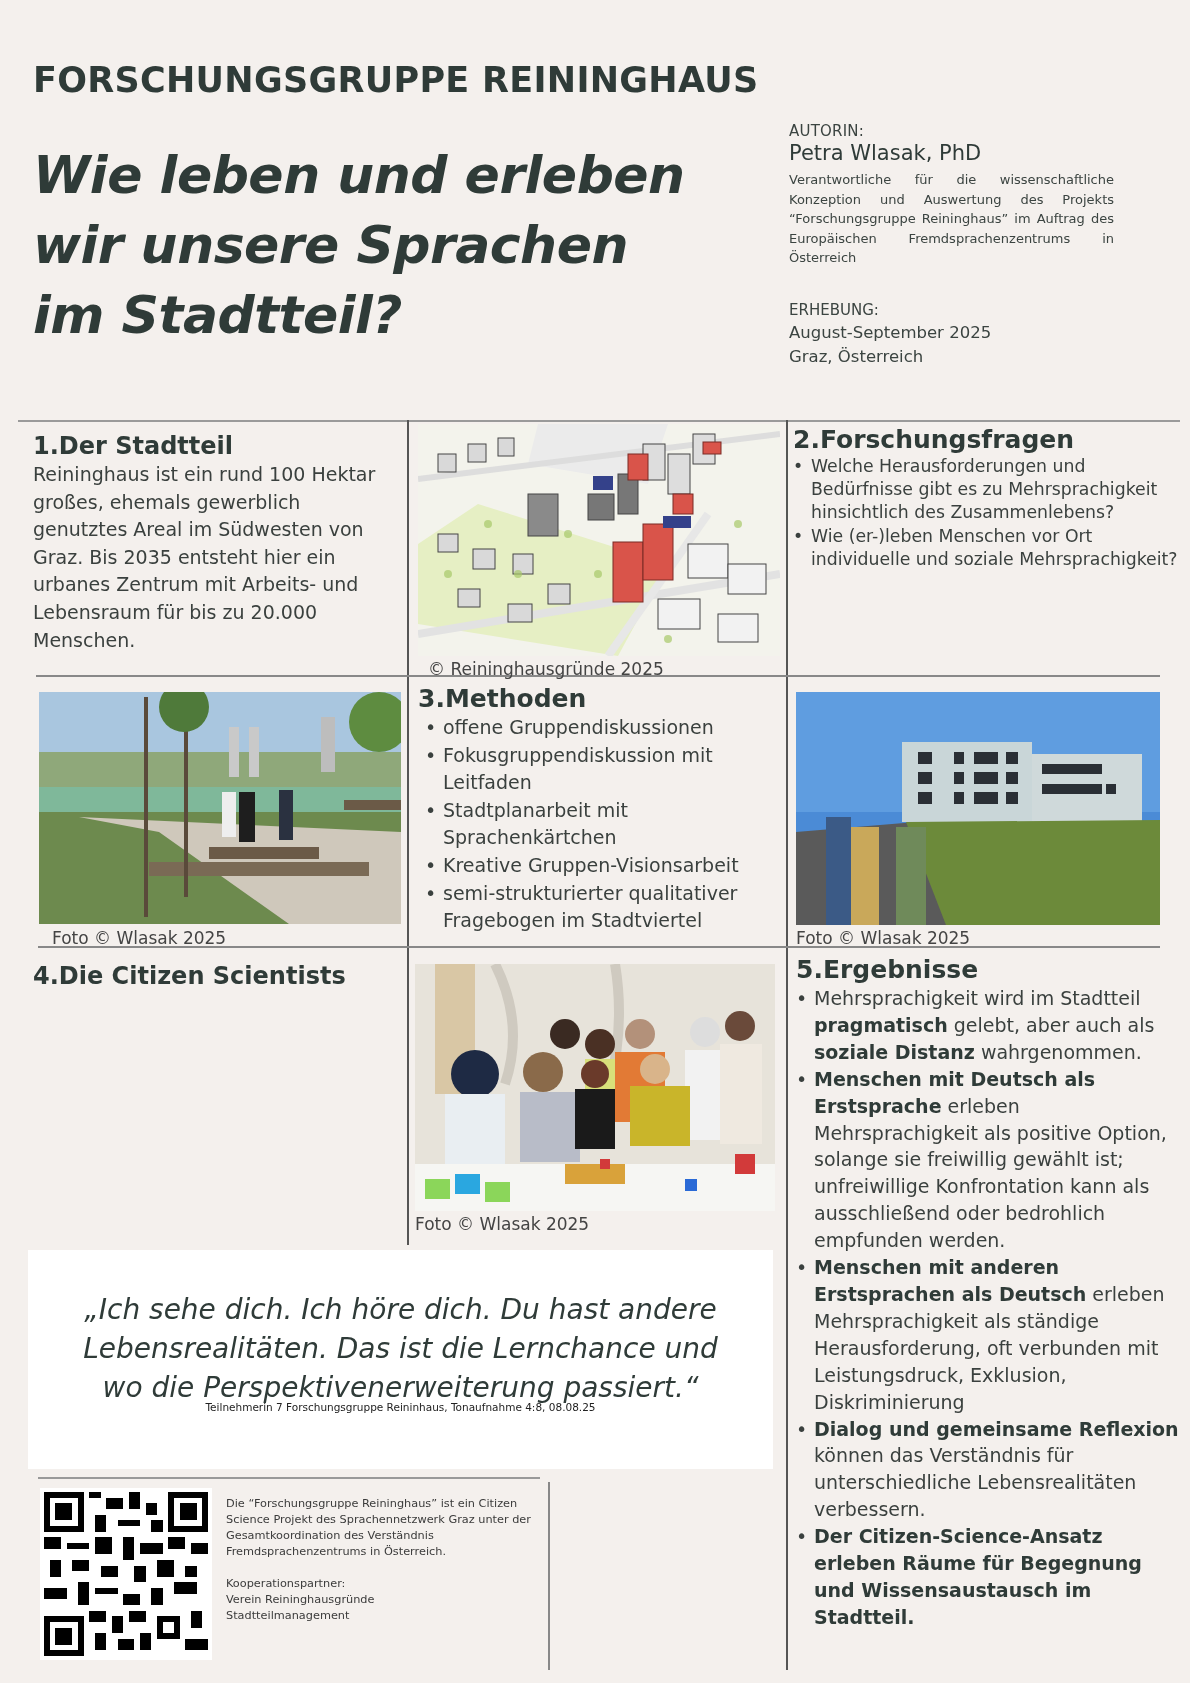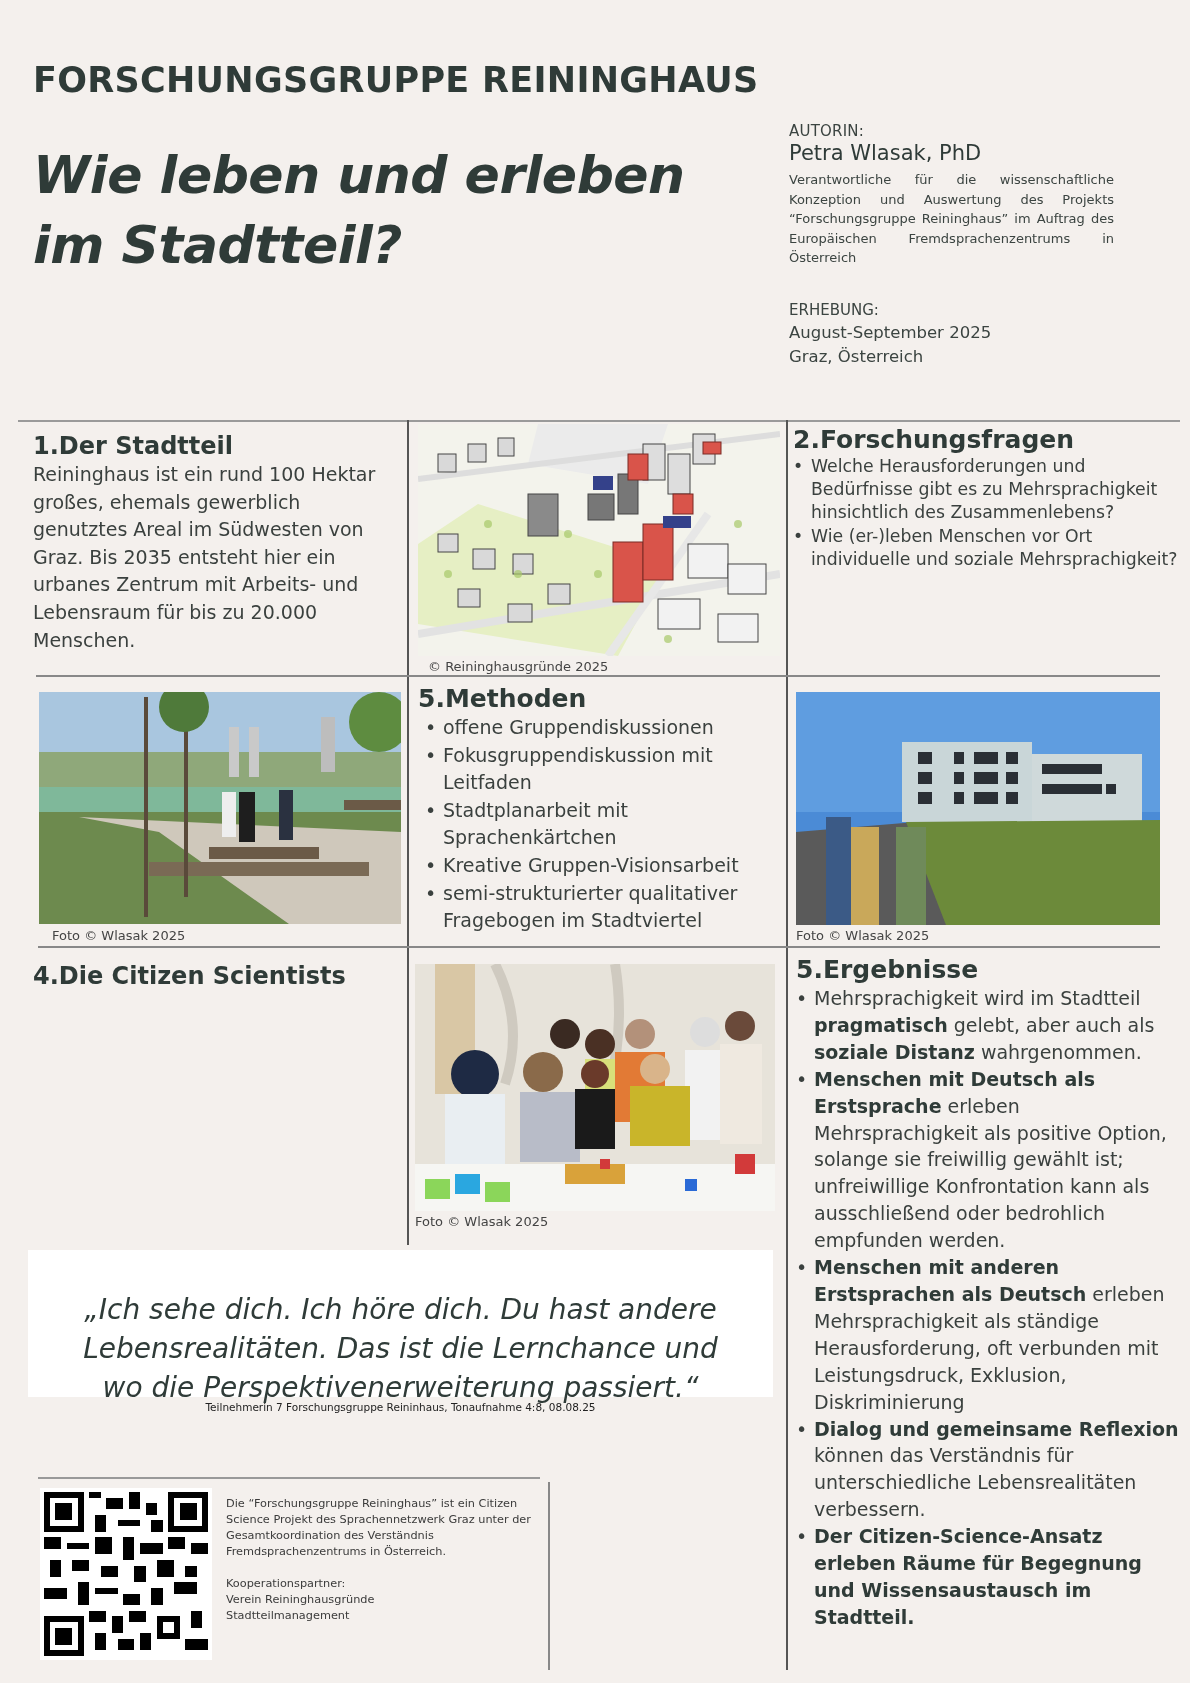--- a/index.html
+++ b/index.html
@@ -21,37 +21,38 @@
   .hline { height: 2px; background: #9a9a9a; }
   .vline { width: 1.5px; background: #555; }
 
   .sec-title { font-size: 24px; font-weight: bold; color: #2f3b38; white-space: nowrap; }
   .body-text { font-size: 19px; line-height: 27.6px; color: #3a403e; }
   ul.bul { list-style: none; }
   ul.bul li { position: relative; padding-left: 18px; }
   ul.bul li::before { content: "•"; position: absolute; left: 0; top: 0; color: #3a403e; }
   b { font-weight: bold; color: #2f3b38; }
 
-  .caption { font-size: 13px; color: #444; white-space: nowrap; }
+  .caption { font-size: 17px; color: #444; white-space: nowrap; }
 
   .photo { overflow: hidden; }
   .photo svg { display: block; width: 100%; height: 100%; }
 
-  .quote-box { left: 28px; top: 1250px; width: 745px; height: 147px; background: #ffffff; }
+  .quote-box { left: 28px; top: 1250px; width: 745px; height: 219px; background: #ffffff; }
   .quote { position: absolute; left: 0; top: 40px; width: 100%; text-align: center; font-size: 28px; font-style: italic; line-height: 39px; color: #2f3b38; }
   .quote-src { position: absolute; left: 0; top: 151px; width: 100%; text-align: center; font-size: 10.5px; color: #222; }
 
   .footer-text { left: 226px; top: 1496px; width: 310px; font-size: 11.3px; line-height: 16px; color: #3b3b3b; }
 </style>
 </head>
 <body>
 
 <div class="abs kicker">FORSCHUNGSGRUPPE REININGHAUS</div>
 <div class="abs headline">
   <span>Wie leben und erleben</span>
+  <span>wir unsere Sprachen</span>
   <span>im Stadtteil?</span>
 </div>
 
 <div class="abs meta">
   <div class="lbl">AUTORIN:</div>
   <div class="author">Petra Wlasak, PhD</div>
   <div class="desc">Verantwortliche für die wissenschaftliche Konzeption und Auswertung des Projekts “Forschungsgruppe Reininghaus” im Auftrag des Europäischen Fremdsprachenzentrums in Österreich</div>
   <div class="lbl2">ERHEBUNG:</div>
   <div class="line">August-September 2025</div>
   <div class="line" style="margin-top:0">Graz, Österreich</div>
@@ -149,21 +150,21 @@
     <circle cx="145" cy="15" r="25" fill="#4f7a3a"></circle>
       <circle cx="340" cy="30" r="30" fill="#5e8c40"></circle>
     <rect x="183" y="100" width="14" height="45" fill="#eee"></rect>
       <rect x="200" y="100" width="16" height="50" fill="#1e1e1e"></rect>
       <rect x="240" y="98" width="14" height="50" fill="#2a3140"></rect>
   </svg>
 </div>
 <div class="abs caption" style="left:52px; top:928px;">Foto © Wlasak 2025</div>
 
 <div class="abs" style="left:418px; top:684px; width:365px;">
-  <div class="sec-title" style="font-size:25px;">5.Methoden</div>
+  <div class="sec-title" style="font-size:25px;">3.Methoden</div>
   <ul class="bul body-text" style="font-size:19px; line-height:27.6px; margin-top:1px; padding-left:7px;">
     <li>offene Gruppendiskussionen</li>
     <li>Fokusgruppendiskussion mit Leitfaden</li>
     <li>Stadtplanarbeit mit Sprachenkärtchen</li>
     <li>Kreative Gruppen-Visionsarbeit</li>
     <li>semi-strukturierter qualitativer Fragebogen im Stadtviertel</li>
   </ul>
 </div>
 
 <div class="abs photo" style="left:796px; top:692px; width:364px; height:233px;">

